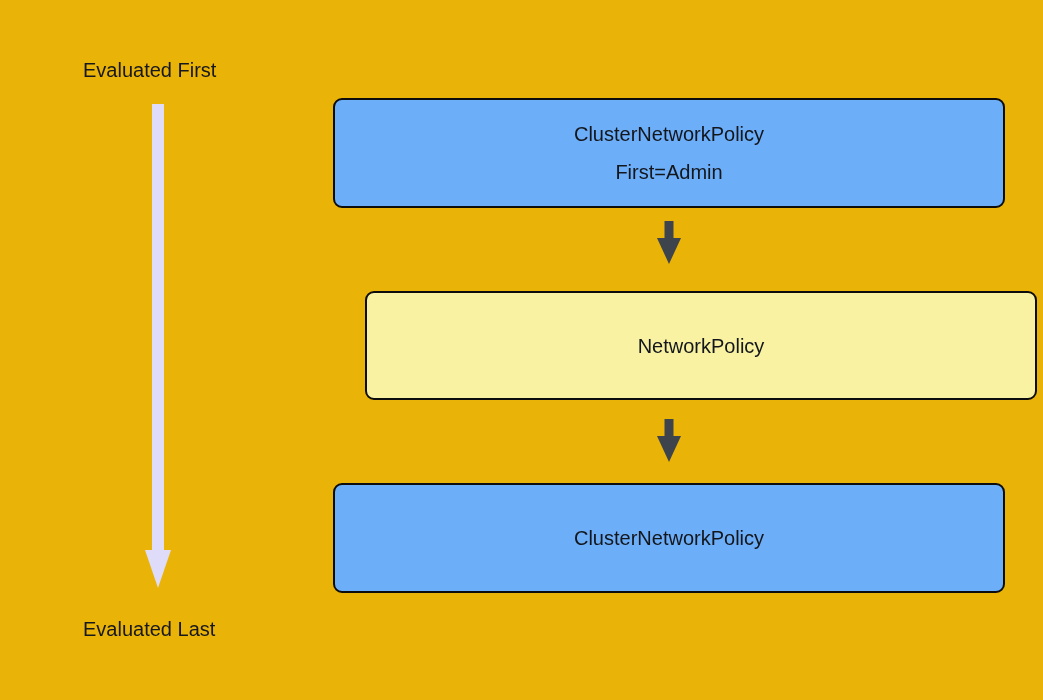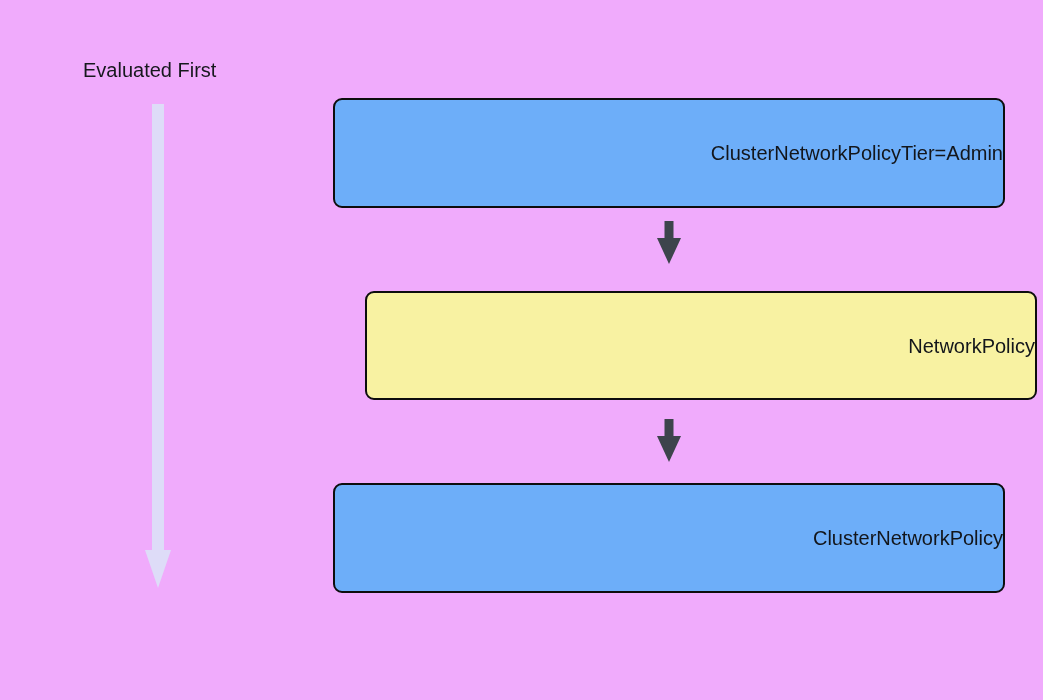--- a/index.html
+++ b/index.html
@@ -5,21 +5,21 @@
   html, body {
     margin: 0;
     padding: 0;
     background: #ffffff;
     font-family: "Liberation Sans", "DejaVu Sans", sans-serif;
   }
   .canvas {
     position: relative;
     width: 1043px;
     height: 700px;
-    background: #f0abfc;
+    background: #eab308;
     overflow: hidden;
   }
   .timeline-label {
     position: absolute;
     left: 83px;
     font-size: 20px;
     font-weight: 500;
     color: #16181d;
     white-space: nowrap;
   }
@@ -31,22 +31,23 @@
     top: 104px;
   }
   .node {
     position: absolute;
     left: 333px;
     width: 672px;
     box-sizing: border-box;
     border: 2.5px solid #0d0d0d;
     border-radius: 9px;
     display: flex;
+    flex-direction: column;
     align-items: center;
-    justify-content: flex-end;
+    justify-content: center;
   }
   .node .line {
     font-size: 20px;
     font-weight: 500;
     color: #13161b;
     line-height: 38px;
     text-align: center;
     white-space: nowrap;
   }
   .node.n1 { top: 98px;  height: 110px; }
@@ -64,24 +65,25 @@
 
 <div class="canvas">
 
   <div class="timeline-label first">Evaluated First</div>
 
   <svg class="timeline-arrow" width="28" height="486" viewBox="0 0 28 486">
     <rect x="8" y="0" width="12" height="450" fill="#dedcf8"></rect>
     <polygon points="1,446 27,446 14,484" fill="#dedcf8"></polygon>
   </svg>
 
+  <div class="timeline-label last">Evaluated Last</div>
 
   <div class="node n1" style="background: rgb(109, 174, 249);">
     <div class="line">ClusterNetworkPolicy</div>
-    <div class="line">Tier=Admin</div>
+    <div class="line">First=Admin</div>
   </div>
 
   <svg class="flow-arrow a1" width="26" height="43" viewBox="0 0 26 43">
     <rect x="8.5" y="0" width="9" height="19" fill="#3d444c"></rect>
     <polygon points="1,17 25,17 13,43" fill="#3d444c"></polygon>
   </svg>
 
   <div class="node n2" style="background: rgb(248, 242, 162);">
     <div class="line">NetworkPolicy</div>
   </div>

